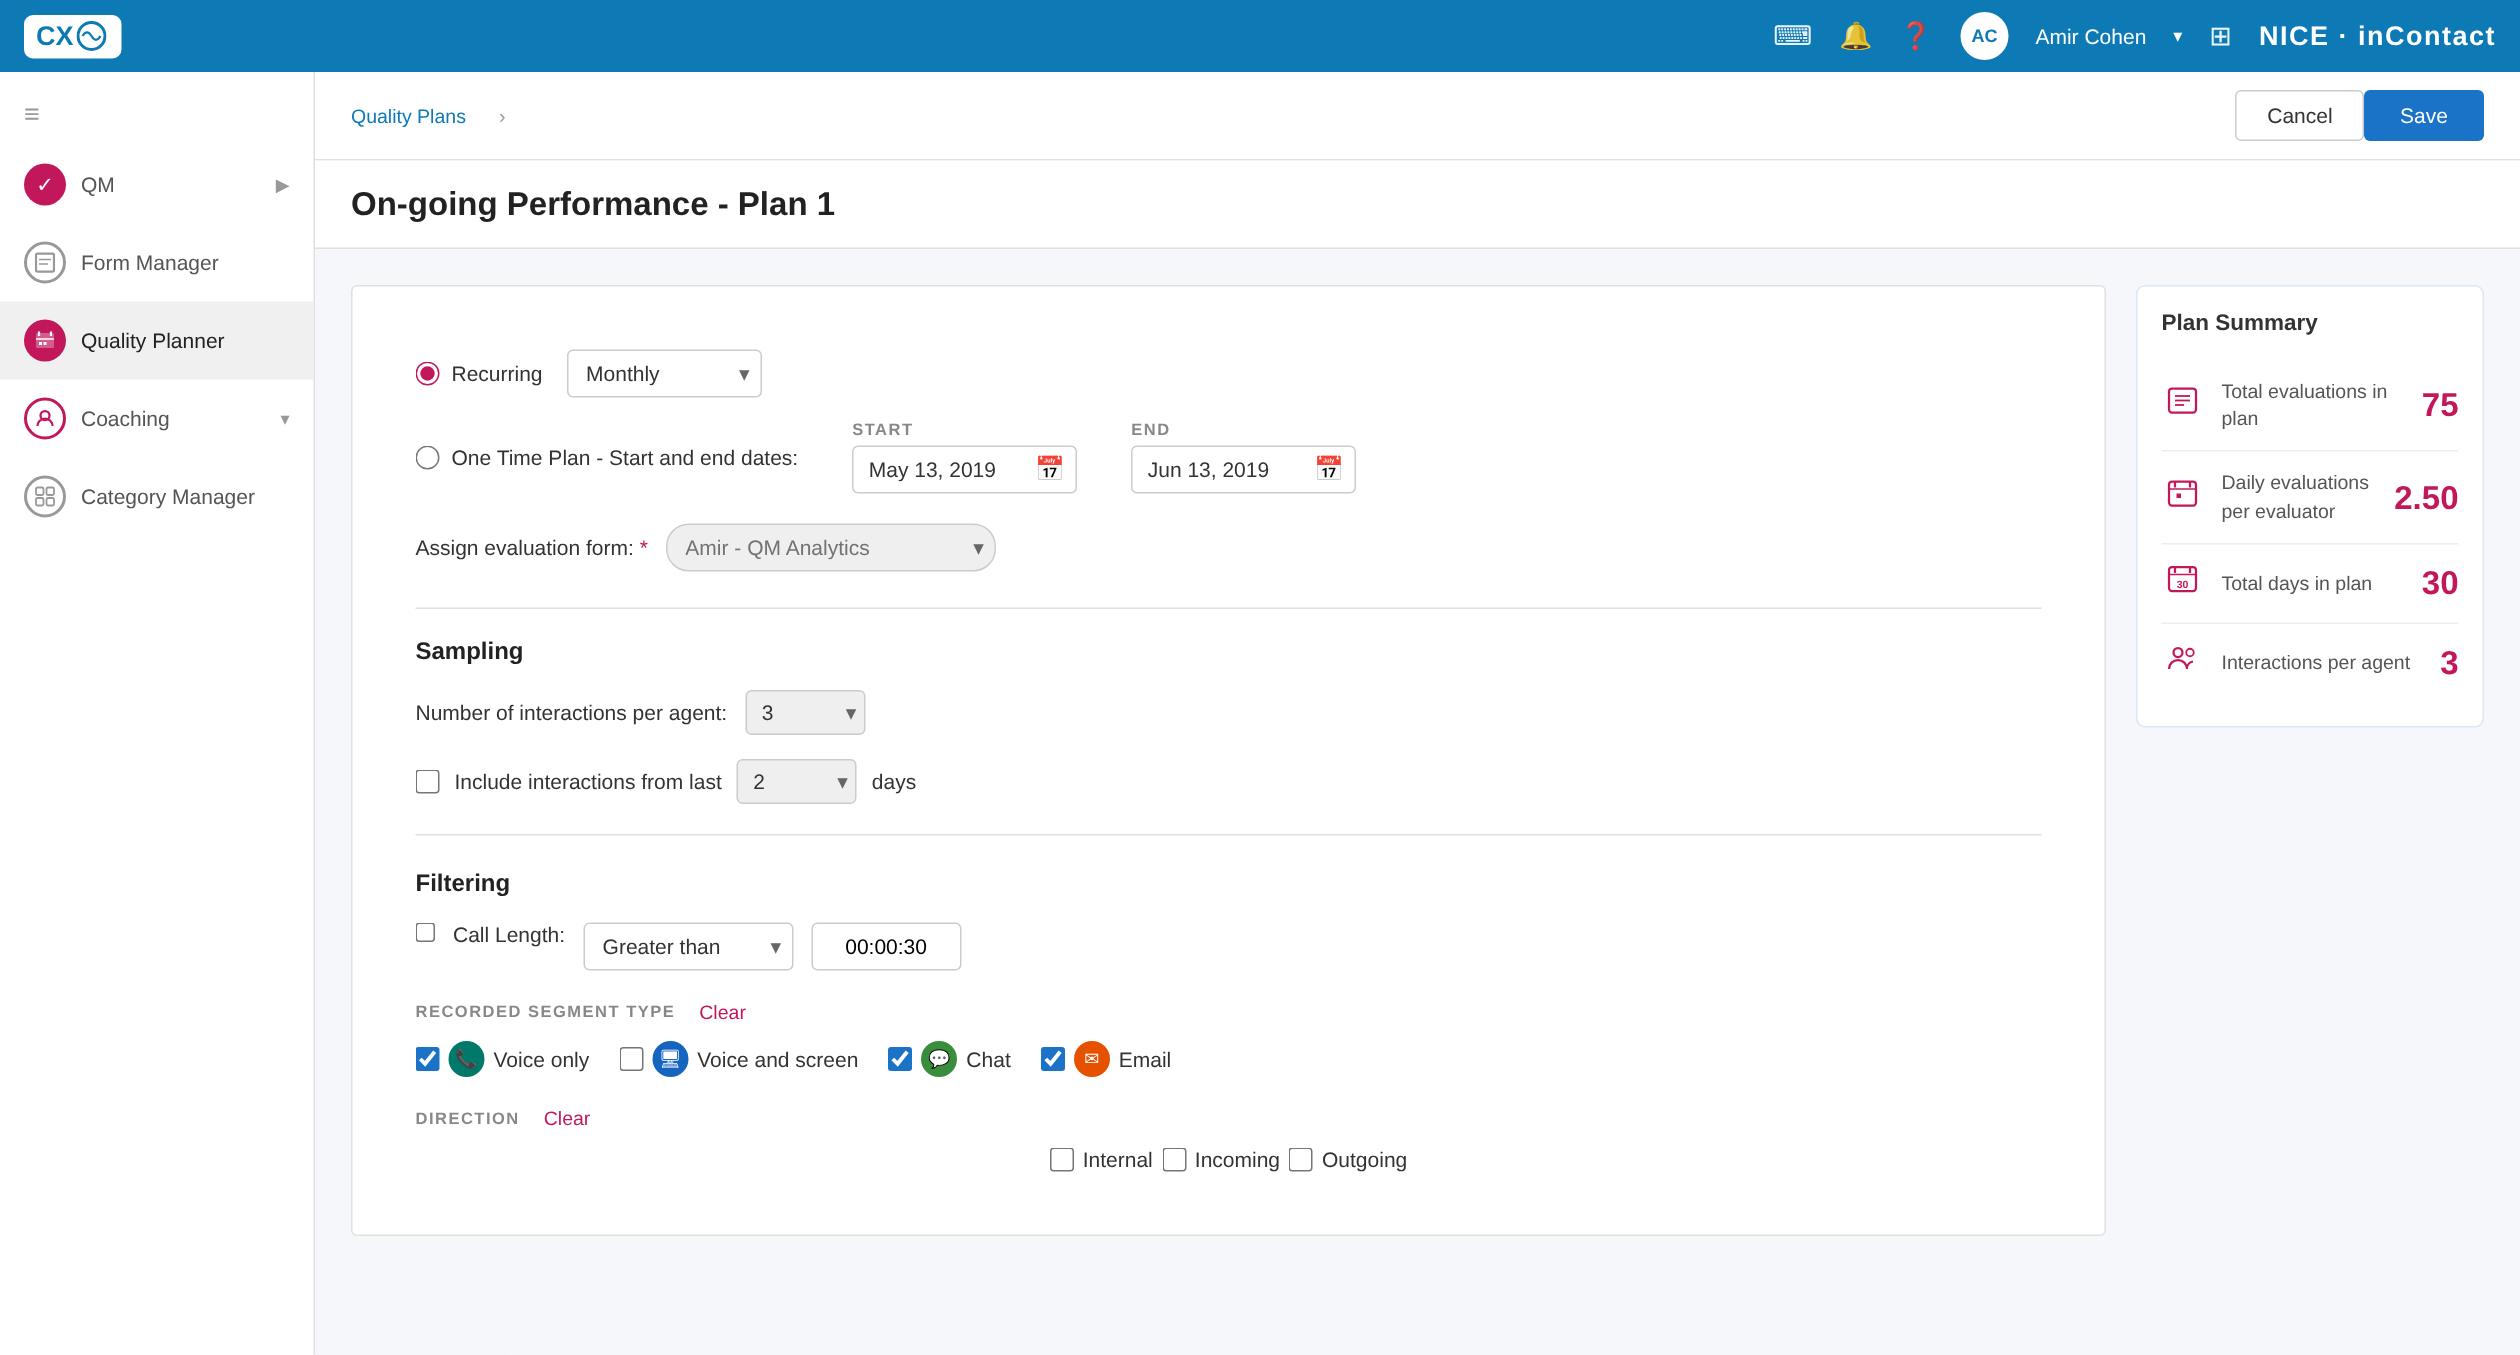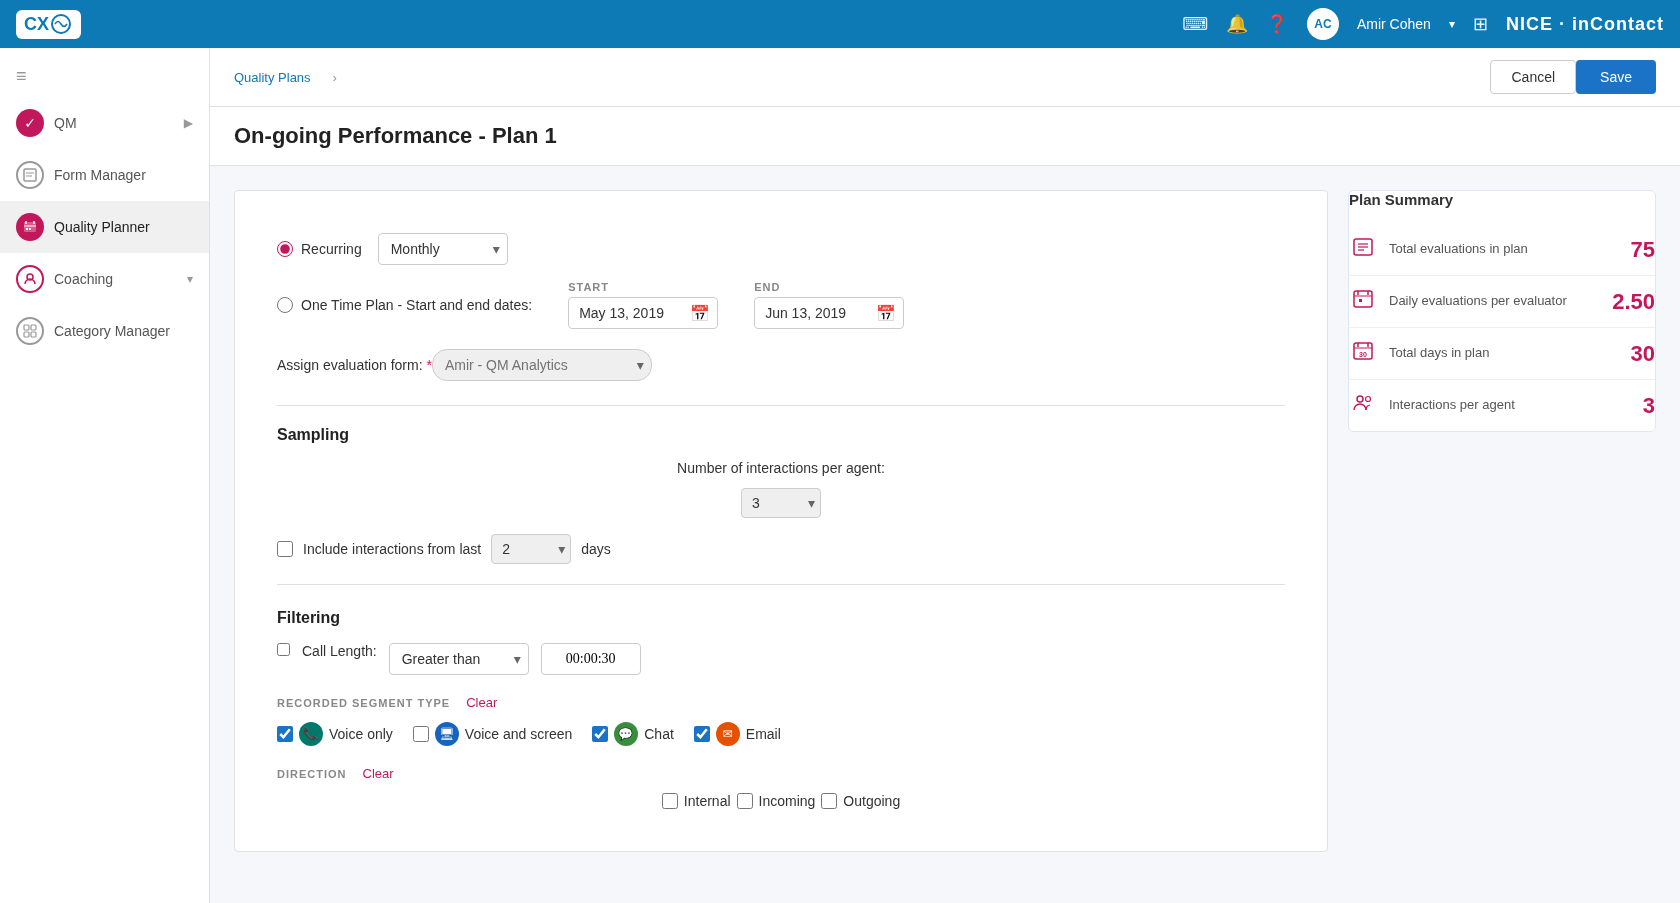--- a/index.html
+++ b/index.html
@@ -184,21 +184,21 @@
       color: #888;
       font-size: 16px;
       pointer-events: none;
     }
     .date-label { font-size: 11px; color: #888; letter-spacing: 1px; font-weight: 600; }
     .date-group { display: flex; flex-direction: column; gap: 4px; margin-left: 20px; }
 
     .form-divider { border: none; border-top: 1px solid #e0e0e0; margin: 20px 0; }
 
     .eval-form-row {
-      display: flex; align-items: center; 
+      display: flex; align-items: center; gap: 12px;
       margin-bottom: 24px;
     }
     .req { color: #c2185b; }
     .eval-select-wrap { position: relative; display: inline-block; }
     .eval-select {
       padding: 7px 36px 7px 12px;
       border: 1px solid #ccc;
       border-radius: 15px;
       font-size: 14px;
       color: #737373;
@@ -213,21 +213,20 @@
       transform: translateY(-50%);
       pointer-events: none;
       color: #666;
     }
 
     .section-title { font-size: 16px; font-weight: 600; color: #222; margin-bottom: 16px; }
 
     .sampling-row {
       display: flex; align-items: center; gap: 12px;
       margin-bottom: 16px;
-      flex-direction: column;
     }
     .num-select-wrap { position: relative; display: inline-block; }
     .num-select {
       padding: 6px 28px 6px 10px;
       border: 1px solid #ccc;
       border-radius: 4px;
       font-size: 14px;
       color: #333;
       width: 80px;
       appearance: none;
@@ -254,21 +253,20 @@
       display: flex; align-items: flex-start; gap: 12px;
       margin-bottom: 20px;
     }
     .time-input {
       padding: 7px 10px;
       border: 1px solid #ccc;
       border-radius: 4px;
       font-size: 14px;
       width: 100px;
       text-align: center;
-      font-family: Liberation Serif, serif;
     }
 
     .segment-section { margin-top: 16px; }
     .segment-header {
       display: flex; align-items: center; gap: 16px;
       margin-bottom: 12px;
     }
     .segment-label-text {
       font-size: 11px; font-weight: 700; letter-spacing: 1px;
       color: #888; text-transform: uppercase;
@@ -308,25 +306,26 @@
       display: flex; align-items: center; gap: 6px; justify-content: center;
     }
     .dir-opt {
       display: flex; align-items: center; gap: 6px;
       font-size: 14px; color: #333;
     }
     .dir-opt input[type=checkbox] { width: 16px; height: 16px; }
 
     
     .plan-summary {
-      width: 308px;
+      width: 232px;
       margin-left: 20px;
       background: white;
       border: 1px solid #dce8f5;
       border-radius: 6px;
+      padding: 16px;
       flex-shrink: 0;
     }
     .plan-summary-title {
       font-size: 15px; font-weight: 600; color: #333;
       margin-bottom: 16px;
     }
     .summary-item {
       display: flex; align-items: center;
       padding: 12px 0;
       border-bottom: 1px solid #eee;

